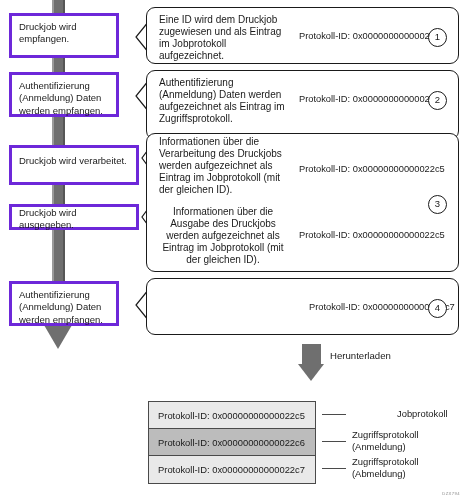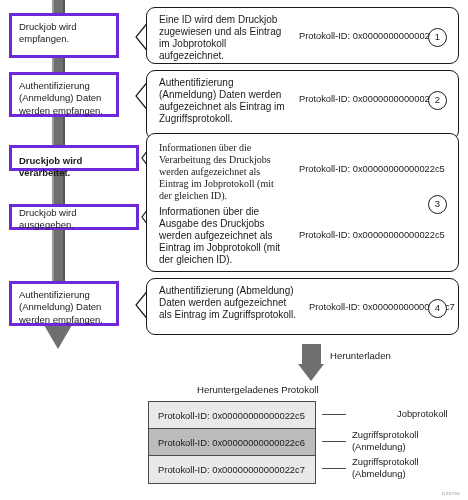--- a/index.html
+++ b/index.html
@@ -92,21 +92,21 @@
 
 <div id="root">
 
   <div class="spine"></div>
   <div class="spine-head"></div>
 
   <div class="pbox" style="left:9px;top:13px;width:110px;height:45px;">Druckjob wird<br>empfangen.</div>
 
   <div class="pbox" style="left:9px;top:72px;width:110px;height:45px;">Authentifizierung<br>(Anmeldung) Daten<br>werden empfangen.</div>
 
-  <div class="pbox" style="left:9px;top:145px;width:130px;height:26px; padding-top:7px;font-weight:bold;">Druckjob wird verarbeitet.</div>
+  <div class="pbox" style="left:9px;top:145px;width:130px;height:40px; padding-top:7px;">Druckjob wird verarbeitet.</div>
 
   <div class="pbox" style="left:9px;top:204px;width:130px;height:26px; padding-top:0;">Druckjob wird ausgegeben.</div>
 
   <div class="pbox" style="left:9px;top:281px;width:110px;height:45px;">Authentifizierung<br>(Anmeldung) Daten<br>werden empfangen.</div>
 
   <div class="bracket" style="left:122px;top:20px;">
     <svg width="28" height="34" viewBox="0 0 28 34">
         <polyline points="27,1 14,17 27,33" fill="none" stroke="#1a1a1a" stroke-width="1.2"></polyline>
       </svg>
   </div>
@@ -137,40 +137,38 @@
     <div class="circnum" style="left:281px;top:20px;">1</div>
   </div>
 
   <div class="callout" style="left:146px;top:70px;width:313px;height:70px;">
     <div class="ctext">Authentifizierung (Anmeldung) Daten werden aufgezeichnet als Eintrag im Zugriffsprotokoll.</div>
     <div class="cid" style="left:152px;top:23px;">Protokoll-ID: 0x00000000000022c6</div>
     <div class="circnum" style="left:281px;top:20px;">2</div>
   </div>
 
   <div class="callout" style="left:146px;top:133px;width:313px;height:139px;">
-    <div class="ctext" style="top:8px;font-family:Liberation Serif, serif;">Informationen über die Verarbeitung des Druckjobs werden aufgezeichnet als Eintrag im Jobprotokoll (mit der gleichen ID).</div>
+    <div class="ctext" style="top:2px;">Informationen über die Verarbeitung des Druckjobs werden aufgezeichnet als Eintrag im Jobprotokoll (mit der gleichen ID).</div>
     <div class="cid" style="left:152px;top:30px;">Protokoll-ID: 0x00000000000022c5</div>
 
-    <div class="ctext" style="top:72px;">Informationen über die Ausgabe des Druckjobs werden aufgezeichnet als Eintrag im Jobprotokoll (mit der gleichen ID).</div>
+    <div class="ctext" style="top:72px;text-align:center;">Informationen über die Ausgabe des Druckjobs werden aufgezeichnet als Eintrag im Jobprotokoll (mit der gleichen ID).</div>
     <div class="cid" style="left:152px;top:96px;">Protokoll-ID: 0x00000000000022c5</div>
 
     <div class="circnum" style="left:281px;top:61px;">3</div>
   </div>
 
   <div class="callout" style="left:146px;top:278px;width:313px;height:57px;">
-    <div class="ctext" style="width:140px;">Authentifizierung (Abmeldung) Daten werden aufgezeichnet als Eintrag im Zugriffsprotokoll.</div>
     <div class="cid" style="left:162px;top:23px;">Protokoll-ID: 0x00000000000022c7</div>
     <div class="circnum" style="left:281px;top:20px;">4</div>
   </div>
 
   <div class="dl-shaft"></div>
   <div class="dl-head"></div>
   <div class="dl-label">Herunterladen</div>
 
-  <div class="tbl-title">Heruntergeladenes Protokoll</div>
 
   <div class="tbl">
     <div class="trow" style="background:#e9e9e9;">Protokoll-ID: 0x00000000000022c5</div>
     <div class="trow" style="background:#bcbcbc;">Protokoll-ID: 0x00000000000022c6</div>
     <div class="trow" style="background:#e9e9e9;">Protokoll-ID: 0x00000000000022c7</div>
   </div>
 
   <div class="leader" style="left:322px;top:414px;"></div>
   <div class="rlabel" style="left:352px;top:408px;margin-left:45px;">Jobprotokoll</div>
 

